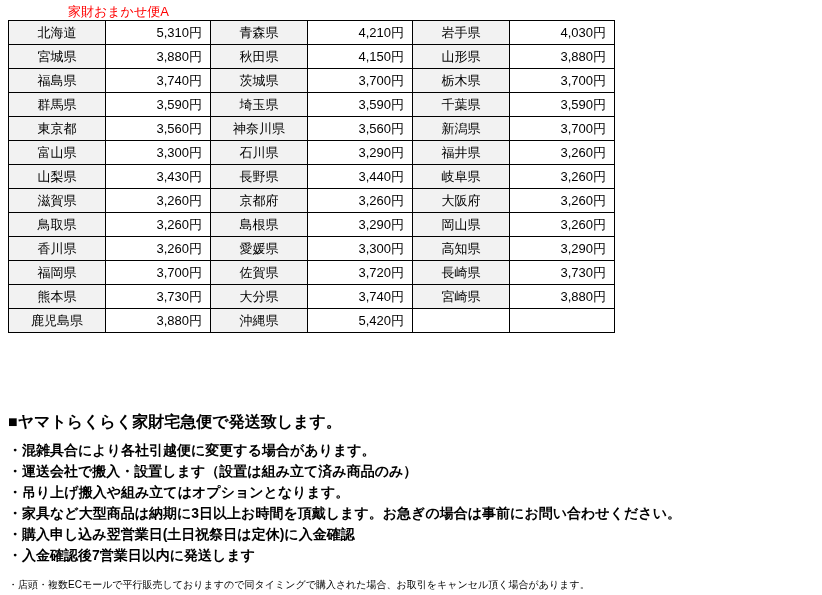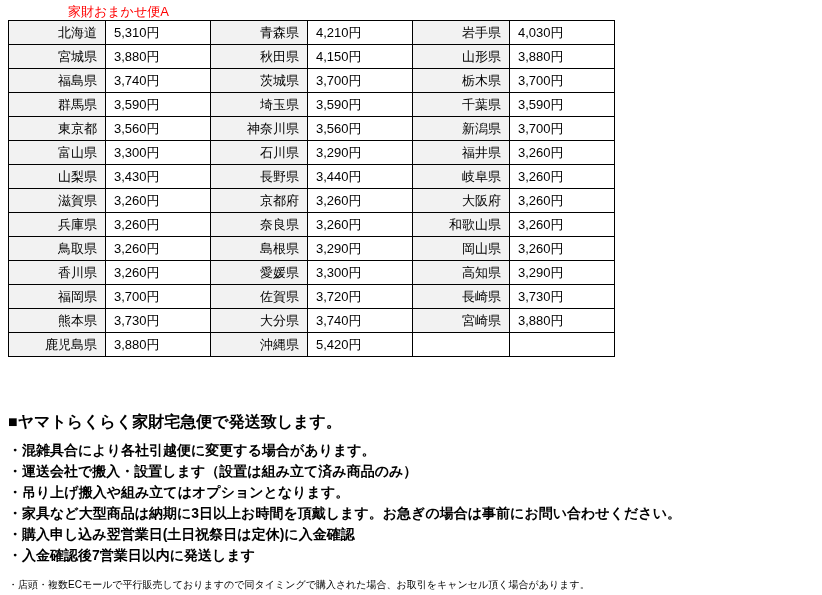--- a/index.html
+++ b/index.html
@@ -40,26 +40,26 @@
   }
   table.rates td {
     border: 1px solid #000000;
     height: 23px;
     font-size: 13px;
     padding: 0 8px;
     white-space: nowrap;
   }
   td.pref {
     width: 80px;
-    text-align: right;
+    text-align: center;
     background: #f2f2f2;
   }
   td.price {
     width: 88px;
-    text-align: left;
+    text-align: right;
     background: #ffffff;
   }
   td.empty {
     background: #ffffff;
     border: 1px solid #000000;
   }
   .notes {
     position: absolute;
     left: 8px;
     top: 412px;
@@ -149,28 +149,20 @@
         <td class="price">3,440円</td>
         <td class="pref">岐阜県</td>
         <td class="price">3,260円</td>
       </tr>
       <tr>
         <td class="pref">滋賀県</td>
         <td class="price">3,260円</td>
         <td class="pref">京都府</td>
         <td class="price">3,260円</td>
         <td class="pref">大阪府</td>
-        <td class="price">3,260円</td>
-      </tr>
-      <tr>
-        <td class="pref">兵庫県</td>
-        <td class="price">3,260円</td>
-        <td class="pref">奈良県</td>
-        <td class="price">3,260円</td>
-        <td class="pref">和歌山県</td>
         <td class="price">3,260円</td>
       </tr>
       <tr>
         <td class="pref">鳥取県</td>
         <td class="price">3,260円</td>
         <td class="pref">島根県</td>
         <td class="price">3,290円</td>
         <td class="pref">岡山県</td>
         <td class="price">3,260円</td>
       </tr>

